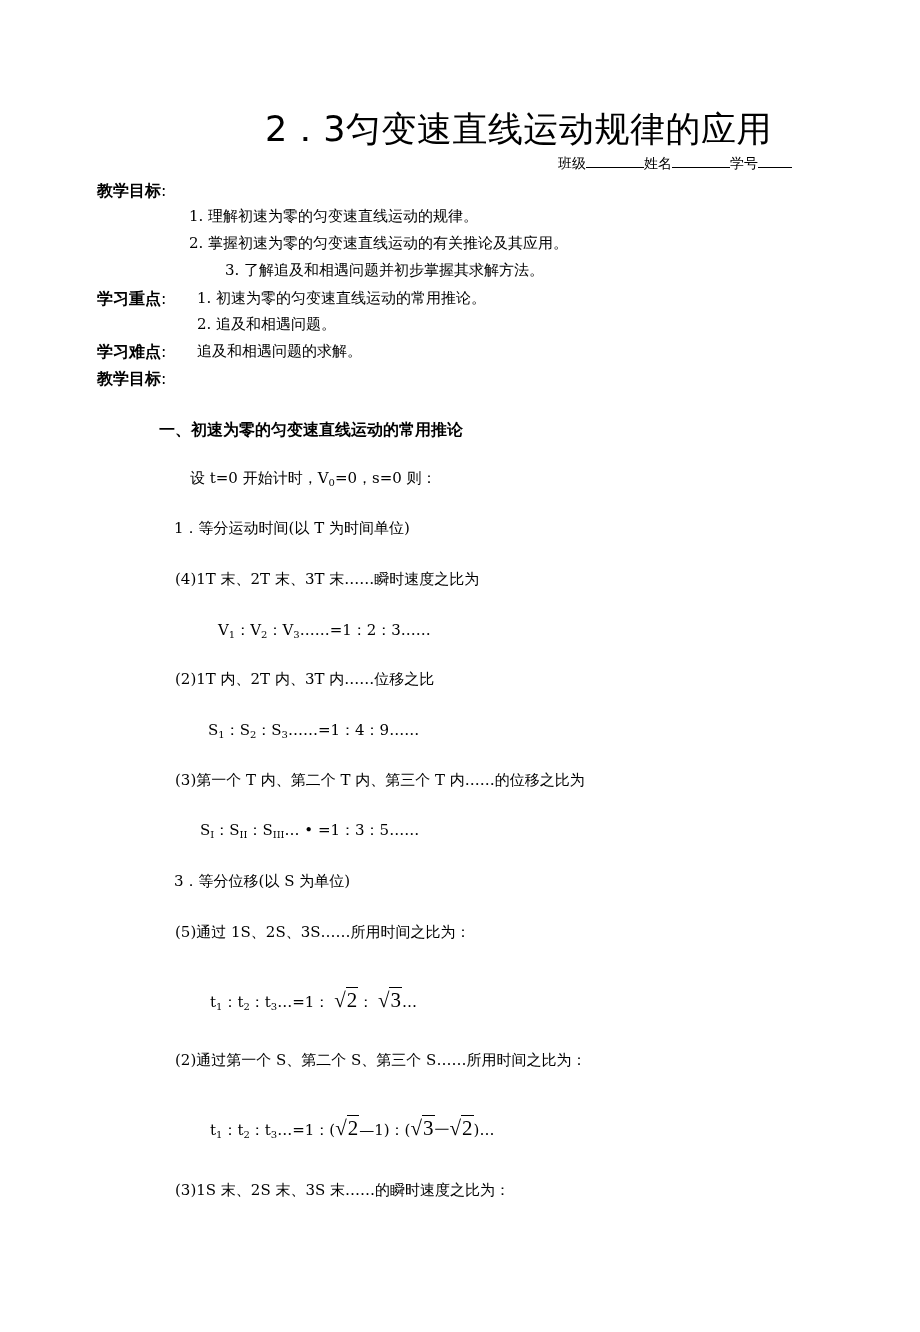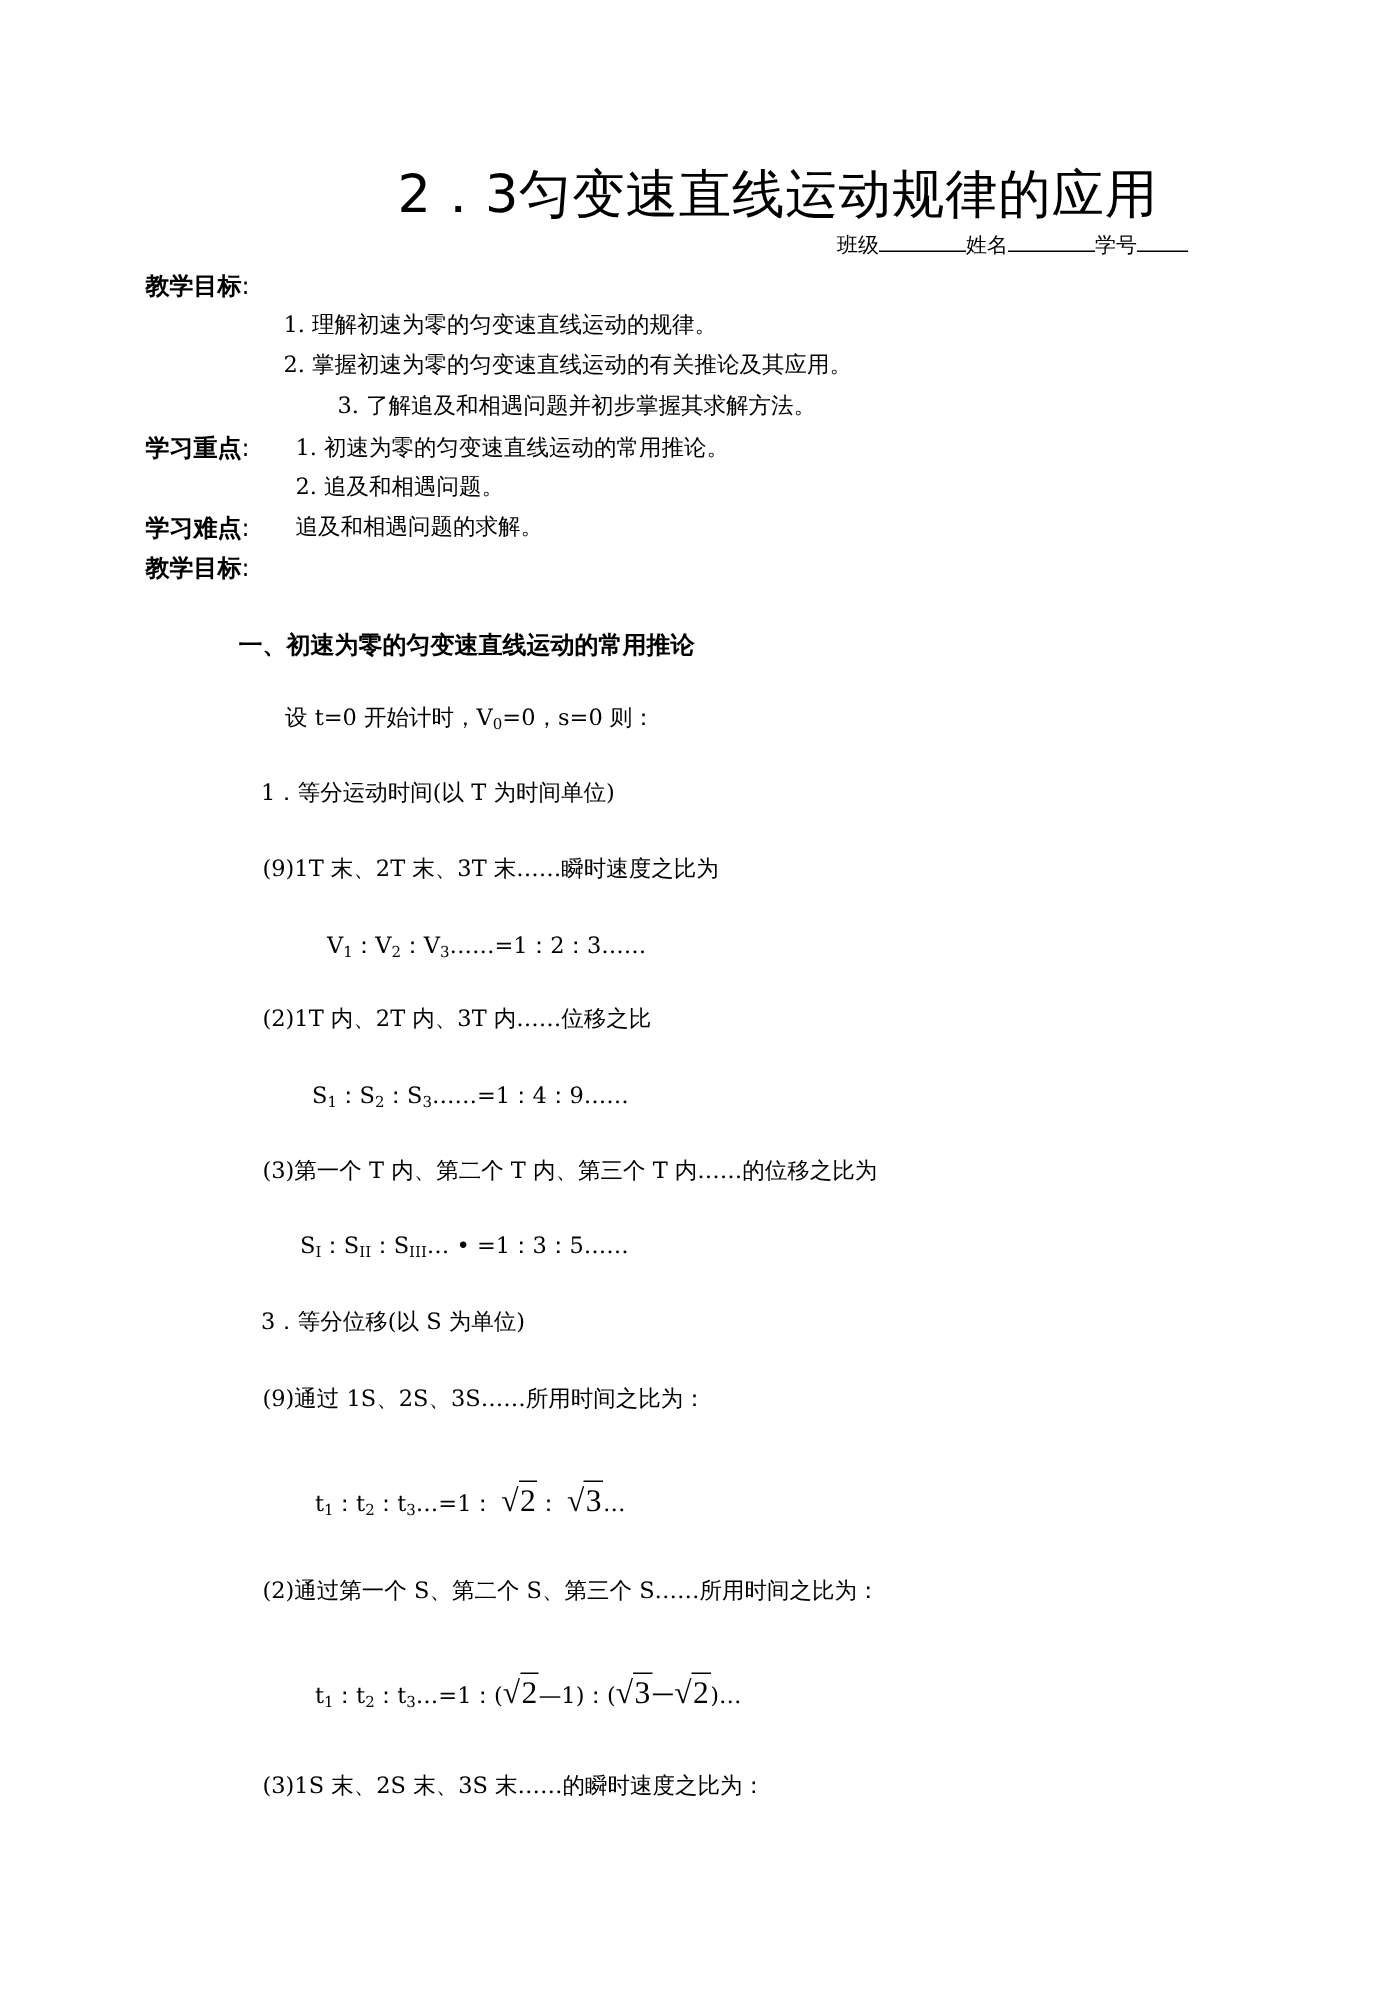--- a/index.html
+++ b/index.html
@@ -38,30 +38,30 @@
 <div class="abs t" style="left:197px; top:342px;">追及和相遇问题的求解。</div>
 
 <div class="abs h" style="left:97px; top:369px;"><span>教学目标</span><span style="font-weight:normal">:</span></div>
 
 <div class="abs sec" style="left:159px; top:420px;">一、初速为零的匀变速直线运动的常用推论</div>
 
 <div class="abs t" style="left:190px; top:469px;"><span>设 t=0 开始计时，V</span><sub>0</sub><span>=0，s=0 则：</span></div>
 
 <div class="abs t" style="left:174px; top:519px;">1．等分运动时间(以 T 为时间单位)</div>
 
-<div class="abs t" style="left:175px; top:570px;">(9)1T 末、2T 末、3T 末……瞬时速度之比为</div>
+<div class="abs t" style="left:175px; top:570px;">(4)1T 末、2T 末、3T 末……瞬时速度之比为</div>
 <div class="abs t" style="left:218px; top:621px;"><span>V</span><sub>1</sub><span>：</span><span>V</span><sub>2</sub><span>：</span><span>V</span><sub>3</sub><span>……=1：2：3……</span></div>
 
 <div class="abs t" style="left:175px; top:670px;">(2)1T 内、2T 内、3T 内……位移之比</div>
 <div class="abs t" style="left:208px; top:721px;"><span>S</span><sub>1</sub><span>：</span><span>S</span><sub>2</sub><span>：</span><span>S</span><sub>3</sub><span>……=1：4：9……</span></div>
 
 <div class="abs t" style="left:175px; top:771px;">(3)第一个 T 内、第二个 T 内、第三个 T 内……的位移之比为</div>
 <div class="abs t" style="left:200px; top:821px;"><span>S</span><sub>I</sub><span>：</span><span>S</span><sub>II</sub><span>：</span><span>S</span><sub>III</sub><span>… • =1：3：5……</span></div>
 
 <div class="abs t" style="left:174px; top:872px;">3．等分位移(以 S 为单位)</div>
 
-<div class="abs t" style="left:175px; top:923px;">(9)通过 1S、2S、3S……所用时间之比为：</div>
+<div class="abs t" style="left:175px; top:923px;">(5)通过 1S、2S、3S……所用时间之比为：</div>
 <div class="abs t" style="left:210px; top:988px;"><span>t</span><sub>1</sub><span>：</span><span>t</span><sub>2</sub><span>：</span><span>t</span><sub>3</sub><span>…=1：</span> <span class="sqrt">√<span class="rad">2</span></span><span>：</span> <span class="sqrt">√<span class="rad">3</span></span><span>…</span></div>
 
 <div class="abs t" style="left:175px; top:1051px;">(2)通过第一个 S、第二个 S、第三个 S……所用时间之比为：</div>
 <div class="abs t" style="left:210px; top:1116px;"><span>t</span><sub>1</sub><span>：</span><span>t</span><sub>2</sub><span>：</span><span>t</span><sub>3</sub><span>…=1：(</span><span class="sqrt">√<span class="rad">2</span></span><span>—1)：(</span><span class="sqrt">√<span class="rad">3</span></span><span>一</span><span class="sqrt">√<span class="rad">2</span></span><span>)…</span></div>
 
 <div class="abs t" style="left:175px; top:1181px;">(3)1S 末、2S 末、3S 末……的瞬时速度之比为：</div>
 
 </body></html>

